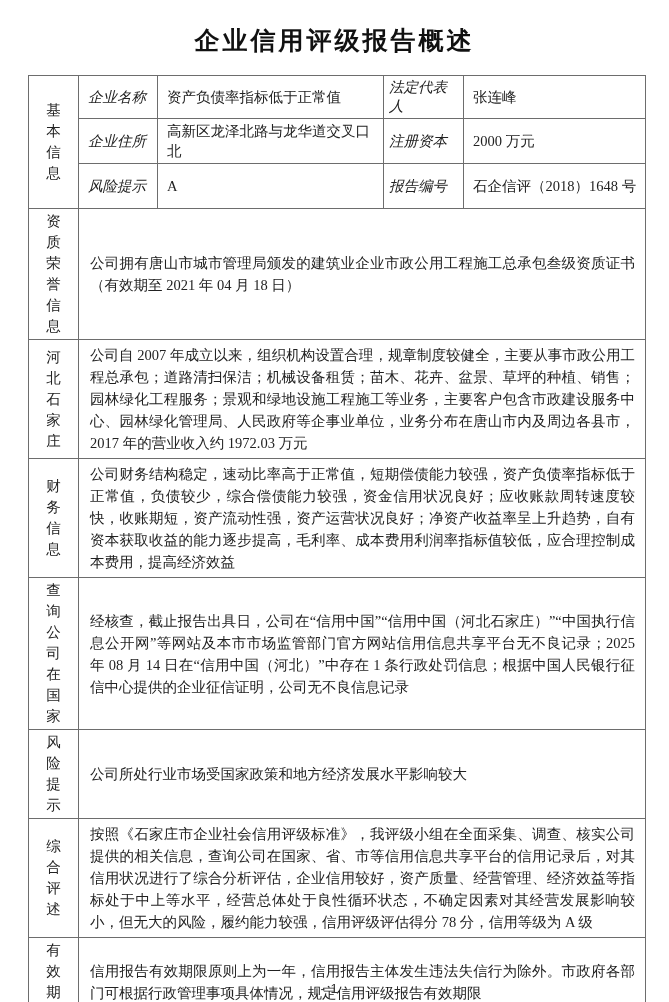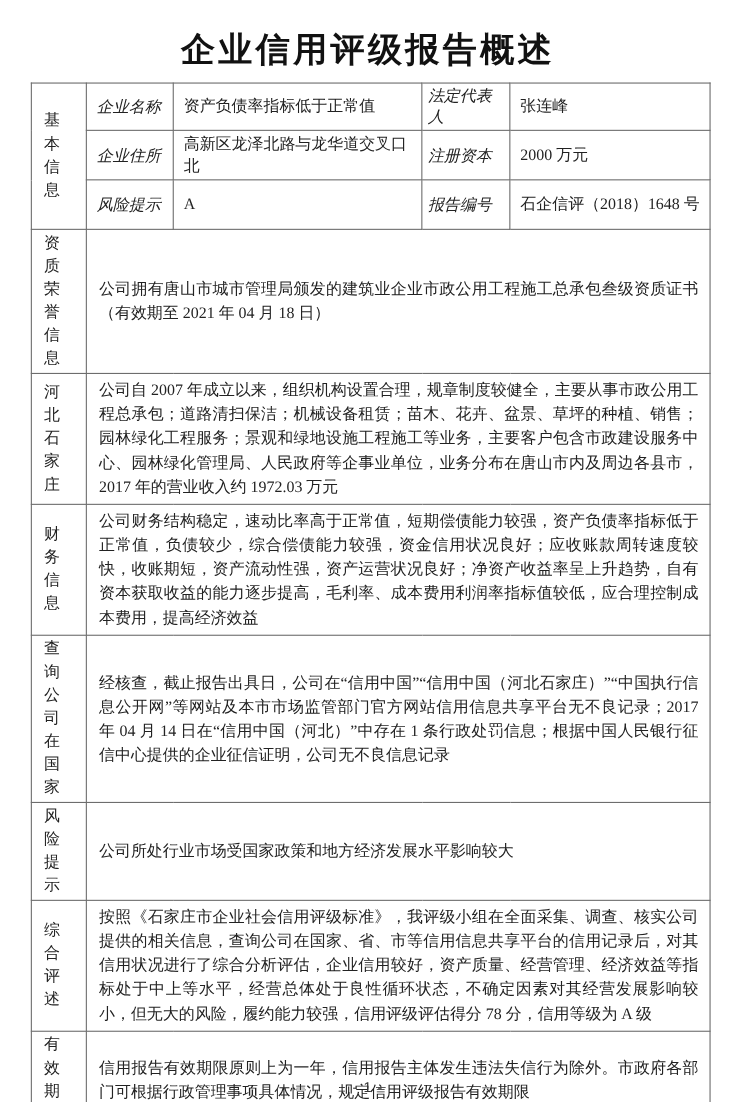--- a/index.html
+++ b/index.html
@@ -8,39 +8,40 @@
     position:relative;
     width:669px; height:1002px;
     background:#fff;
     font-family:"Liberation Serif","DejaVu Serif",serif;
     color:#1c1c1c;
     overflow:hidden;
   }
   .title {
     margin-top:24px;
     text-align:center;
-    font-size:31px;
+    font-size:25px;
     font-weight:bold;
     letter-spacing:3px;
     color:#111;
   }
   table.report {
     position:absolute;
     left:28px; top:75px;
     width:617px;
     border-collapse:collapse;
     table-layout:fixed;
   }
   table.report td {
     border:1px solid #6d6d6d;
     font-size:14.5px;
     vertical-align:middle;
     color:#222;
   }
   td.c1 {
+    text-align:center;
     padding:2px 11px;
     word-break:break-all;
     line-height:21px;
   }
   td.flabel { padding:2px 4px 2px 9px;font-style:italic; }
   td.flabel4 { padding:2px 2px 2px 5px;font-style:italic; }
   td.fvalue { padding:2px 4px 2px 9px; line-height:20px; }
   td.sectext {
     padding:4px 10px 4px 11px;
     text-align:justify;
@@ -97,21 +98,21 @@
     <tr style="height:112px">
       <td class="c1">河北石家庄</td>
       <td class="sectext" colspan="4">公司自 2007 年成立以来，组织机构设置合理，规章制度较健全，主要从事市政公用工程总承包；道路清扫保洁；机械设备租赁；苗木、花卉、盆景、草坪的种植、销售；园林绿化工程服务；景观和绿地设施工程施工等业务，主要客户包含市政建设服务中心、园林绿化管理局、人民政府等企事业单位，业务分布在唐山市内及周边各县市，2017 年的营业收入约 1972.03 万元</td>
     </tr>
     <tr style="height:111px">
       <td class="c1">财务信息</td>
       <td class="sectext" colspan="4">公司财务结构稳定，速动比率高于正常值，短期偿债能力较强，资产负债率指标低于正常值，负债较少，综合偿债能力较强，资金信用状况良好；应收账款周转速度较快，收账期短，资产流动性强，资产运营状况良好；净资产收益率呈上升趋势，自有资本获取收益的能力逐步提高，毛利率、成本费用利润率指标值较低，应合理控制成本费用，提高经济效益</td>
     </tr>
     <tr style="height:85px">
       <td class="c1">查询公司在国家</td>
-      <td class="sectext" colspan="4">经核查，截止报告出具日，公司在“信用中国”“信用中国（河北石家庄）”“中国执行信息公开网”等网站及本市市场监管部门官方网站信用信息共享平台无不良记录；2017 年 04 月 14 日在“信用中国（河北）”中存在 1 条行政处罚信息；根据中国人民银行征信中心提供的企业征信证明，公司无不良信息记录</td>
+      <td class="sectext" colspan="4">经核查，截止报告出具日，公司在“信用中国”“信用中国（河北石家庄）”“中国执行信息公开网”等网站及本市市场监管部门官方网站信用信息共享平台无不良记录；2025 年 08 月 14 日在“信用中国（河北）”中存在 1 条行政处罚信息；根据中国人民银行征信中心提供的企业征信证明，公司无不良信息记录</td>
     </tr>
     <tr style="height:42px">
       <td class="c1">风险提示</td>
       <td class="sectext" colspan="4">公司所处行业市场受国家政策和地方经济发展水平影响较大</td>
     </tr>
     <tr style="height:105px">
       <td class="c1">综合评述</td>
       <td class="sectext" colspan="4">按照《石家庄市企业社会信用评级标准》，我评级小组在全面采集、调查、核实公司提供的相关信息，查询公司在国家、省、市等信用信息共享平台的信用记录后，对其信用状况进行了综合分析评估，企业信用较好，资产质量、经营管理、经济效益等指标处于中上等水平，经营总体处于良性循环状态，不确定因素对其经营发展影响较小，但无大的风险，履约能力较强，信用评级评估得分 78 分，信用等级为 A 级</td>
     </tr>
     <tr style="height:50px">

